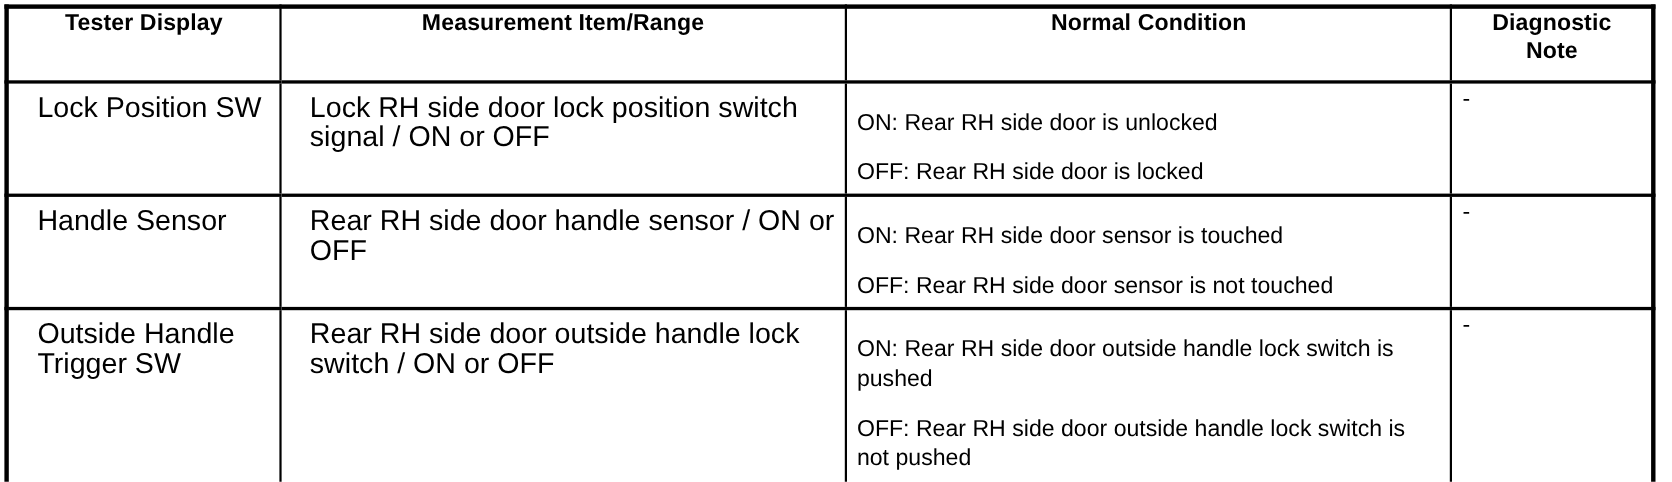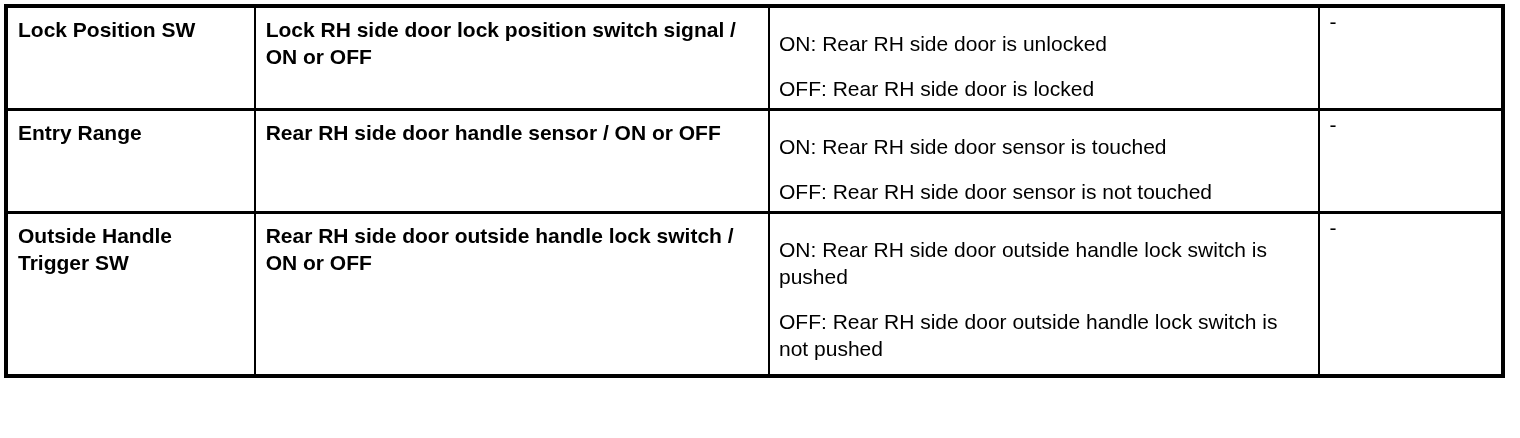--- a/index.html
+++ b/index.html
@@ -63,25 +63,24 @@
     padding: 6px 6px;
     letter-spacing: 0.1px;
   }
   .hdr-line { display: block; white-space: pre; }
 
   
   tr.header-row td { height: 65px; }
 
   
   .cell-text {
-    font-size: 21px;
+    font-size: 26px;
     line-height: 27px;
-    padding: 8px 9px 8px 10px;
+    padding: 8px 9px 8px 26px;
     white-space: pre-wrap;
-    font-weight: bold;
   }
   td.vmid { vertical-align: middle; }
 
   .cond-block {
     font-size: 21px;
     line-height: 27px;
     padding: 22px 8px 6px 9px;
   }
   .cond-line {
     margin: 0;
@@ -107,20 +106,35 @@
 
   <table class="spec-table">
     <colgroup>
       <col class="col-tester">
       <col class="col-measure">
       <col class="col-normal">
       <col class="col-note">
     </colgroup>
     <tbody>
 
+      <tr class="header-row">
+        <td class="hdr">
+          <span class="hdr-line">Tester Display</span>
+        </td>
+        <td class="hdr">
+          <span class="hdr-line">Measurement Item/Range</span>
+        </td>
+        <td class="hdr">
+          <span class="hdr-line">Normal Condition</span>
+        </td>
+        <td class="hdr">
+          <span class="hdr-line">Diagnostic</span>
+          <span class="hdr-line">Note</span>
+        </td>
+      </tr>
 
       <tr class="row-1">
         <td class="vmid">
           <div class="cell-text">Lock Position SW</div>
         </td>
         <td>
           <div class="cell-text">Lock RH side door lock position switch signal / ON or OFF</div>
         </td>
         <td>
           <div class="cond-block">
@@ -129,21 +143,21 @@
             <p class="cond-line">OFF: Rear RH side door is locked</p>
           </div>
         </td>
         <td class="vmid">
           <div class="note-dash">-</div>
         </td>
       </tr>
 
       <tr class="row-2">
         <td class="vmid">
-          <div class="cell-text">Entry Range</div>
+          <div class="cell-text">Handle Sensor</div>
         </td>
         <td class="vmid">
           <div class="cell-text">Rear RH side door handle sensor / ON or OFF</div>
         </td>
         <td>
           <div class="cond-block">
             <p class="cond-line">ON: Rear RH side door sensor is touched</p>
             <div class="cond-gap"></div>
             <p class="cond-line">OFF: Rear RH side door sensor is not touched</p>
           </div>

